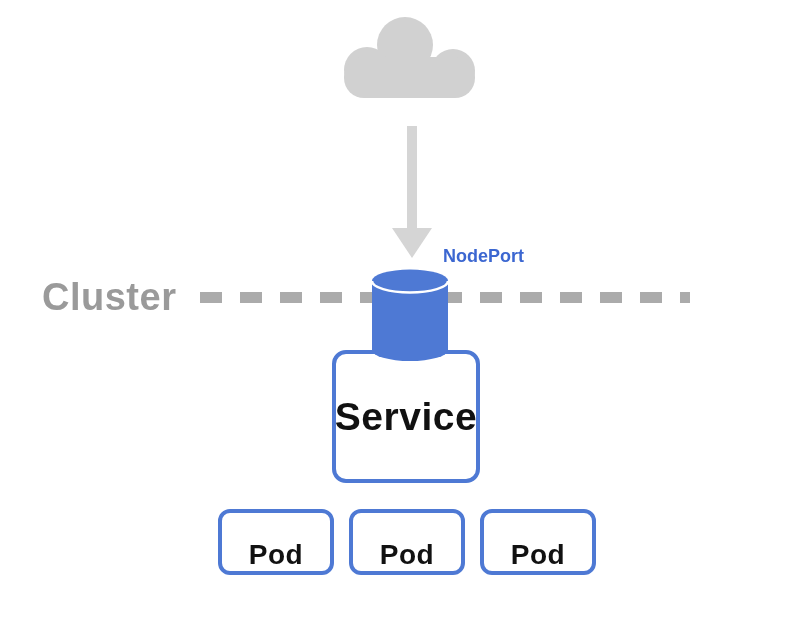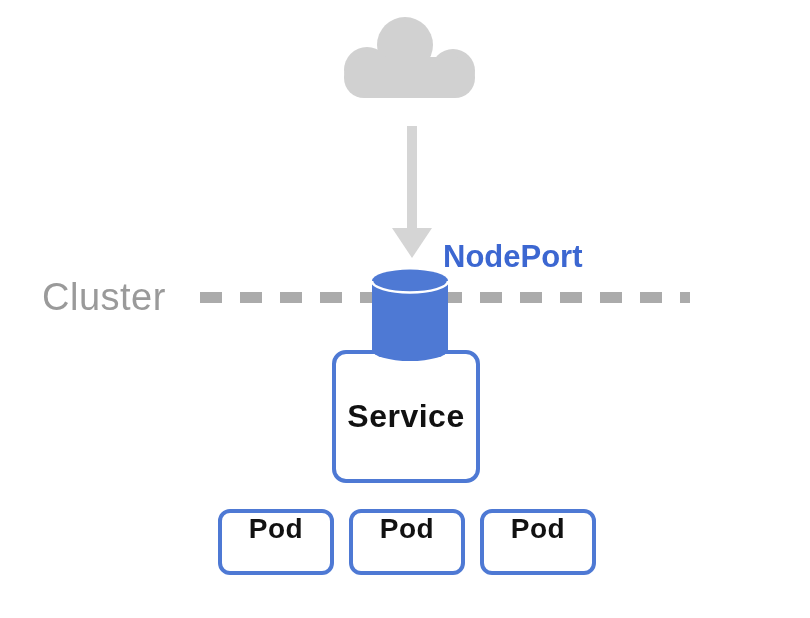--- a/index.html
+++ b/index.html
@@ -12,44 +12,44 @@
   .canvas { position: absolute; left: 0; top: 0; width: 810px; height: 618px; background: #ffffff; }
   .abs { position: absolute; }
 
   .incoming-label {
     left: 492px; top: 42px;
     font-size: 35px; font-weight: 400; letter-spacing: 0.5px;
     color: #b8b8b8; line-height: 36px; white-space: nowrap;
   }
   .cluster-label {
     left: 42px; top: 277px;
-    font-size: 38px; font-weight: 400; letter-spacing: 0.5px;
+    font-size: 38px; font-weight: 700; letter-spacing: 0.5px;
     color: #9a9a9a; line-height: 40px; white-space: nowrap;
   }
   .nodeport-label {
     left: 443px; top: 243px;
-    font-size: 31px; font-weight: 700;
+    font-size: 18px; font-weight: 700;
     color: #3c67d1; line-height: 27px; white-space: nowrap;
   }
   .cluster-dashes {
     left: 200px; top: 292px; width: 490px; height: 11px;
     background: repeating-linear-gradient(to right, #ababab 0 22px, transparent 22px 40px);
   }
   .service-box {
     left: 332px; top: 350px; width: 148px; height: 133px;
     background: #ffffff; border: 4px solid #4e79d4; border-radius: 14px;
     display: flex; align-items: center; justify-content: center;
   }
   .service-box .box-label {
-    font-size: 32px; font-weight: 700; color: #111111; letter-spacing: 0.5px;
+    font-size: 39px; font-weight: 700; color: #111111; letter-spacing: 0.5px;
   }
   .pod-box {
     top: 509px; width: 116px; height: 66px;
     background: #ffffff; border: 4px solid #4e79d4; border-radius: 12px;
-    display: flex; align-items: flex-start; justify-content: center;
+    display: flex; align-items: flex-end; justify-content: center;
   }
   .pod-box .box-label {
     font-size: 28px; font-weight: 700; color: #111111; letter-spacing: 0.5px;
   }
   .pod-1 { left: 218px; }
   .pod-2 { left: 349px; }
   .pod-3 { left: 480px; }
 
   svg { display: block; }
 </style>

